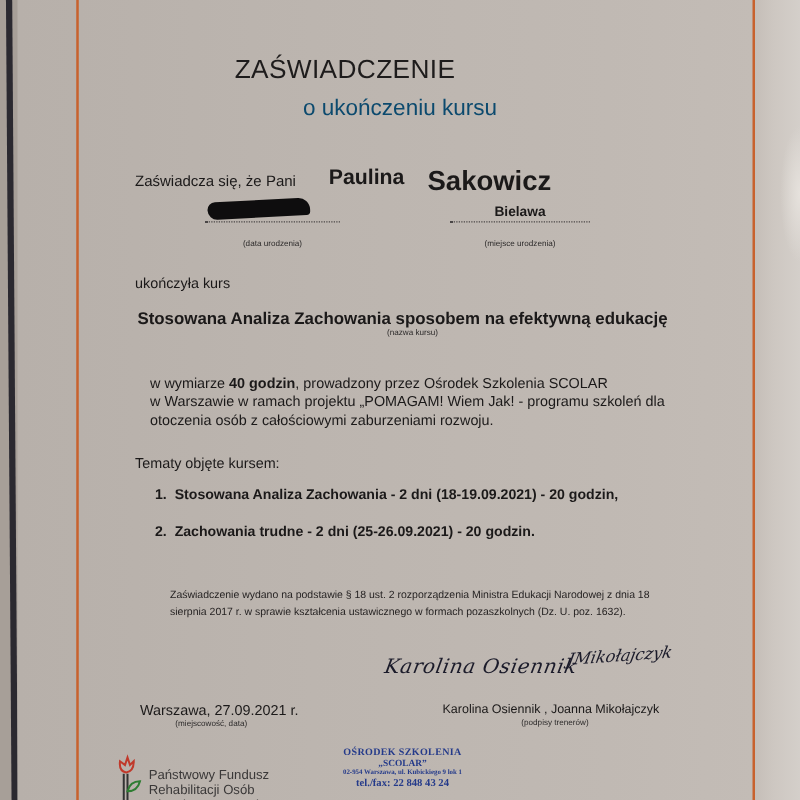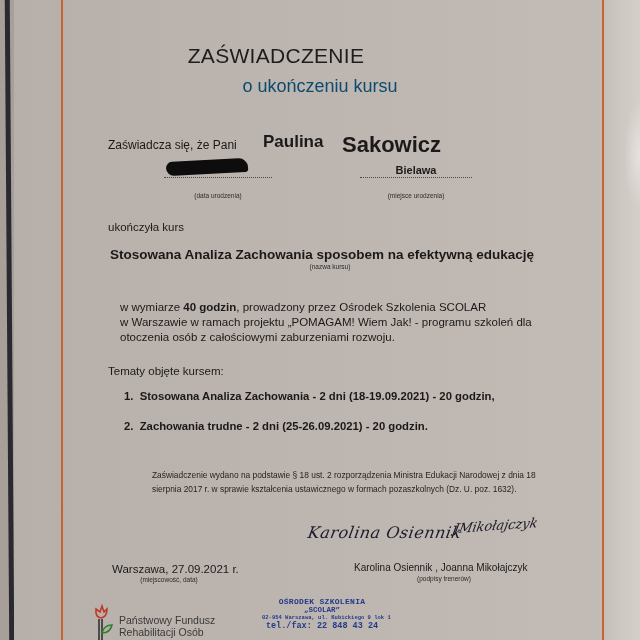--- a/index.html
+++ b/index.html
@@ -35,30 +35,30 @@
   .small-note { font-size:6.5px; color:#2c2a2a; }
   .n1 { left:164px; width:108px; text-align:center; top:192px; }
   .n2 { left:360px; width:112px; text-align:center; top:192px; }
   .completed { left:108px; top:221px; font-size:11.5px;text-align:center; }
   .course { left:0; width:628px; text-align:center; top:247px; font-size:13.5px; font-weight:bold; padding-left:16px; box-sizing:border-box; }
   .course-note { left:0; width:640px; text-align:center; top:263px; padding-left:20px; box-sizing:border-box; }
   .para { left:120px; top:300px; font-size:11.5px; line-height:15px; }
   .topics { left:108px; top:365px; font-size:11.5px; }
   .topic { left:124px; font-size:11.3px; font-weight:bold; }
   .t1 { top:390px; } .t2 { top:420px; }
-  .basis { left:152px; top:469px; font-size:8.4px; line-height:13.5px; color:#262323; }
+  .basis { left:136px; top:469px; font-size:8.4px; line-height:13.5px; color:#262323; }
   .sig1 { left:308px; top:523px; font-family:"DejaVu Serif", serif; font-style:italic; font-size:16px; color:#1b1b2a; letter-spacing:0.5px; transform:skewX(-10deg); }
   .sig2 { left:454px; top:518px; font-family:"DejaVu Serif", serif; font-style:italic; font-size:13px; color:#1b1b2a; transform:rotate(-4deg) skewX(-15deg); }
   .place-date { left:112px; top:563px; font-size:11.5px; }
   .n3 { left:112px; width:114px; text-align:center; top:576px; }
   .trainers { left:354px; top:562px; font-size:10px; }
   .n4 { left:354px; width:180px; text-align:center; top:575px; }
   .logo { left:92px; top:603px; width:22px; height:37px; }
   .pfron { left:119px; top:614px; font-size:10.5px; line-height:12px; color:#3a3838; white-space:normal; width:120px; }
-  .stamp { left:262px; top:597px; width:120px; text-align:center; color:#243a8a; font-family:Liberation Mono, monospace; font-weight:bold; }
+  .stamp { left:262px; top:597px; width:120px; text-align:center; color:#243a8a; font-family:Liberation Serif, serif; font-weight:bold; }
   .stamp .s1 { font-size:8px; letter-spacing:0.3px; }
   .stamp .s2 { font-size:7.5px; }
   .stamp .s3 { font-size:5.5px; }
   .stamp .s4 { font-size:8.5px; }
 </style>
 </head>
 <body>
 
 <div class="left-edge"></div>
 <div class="dark-stripe"></div>

